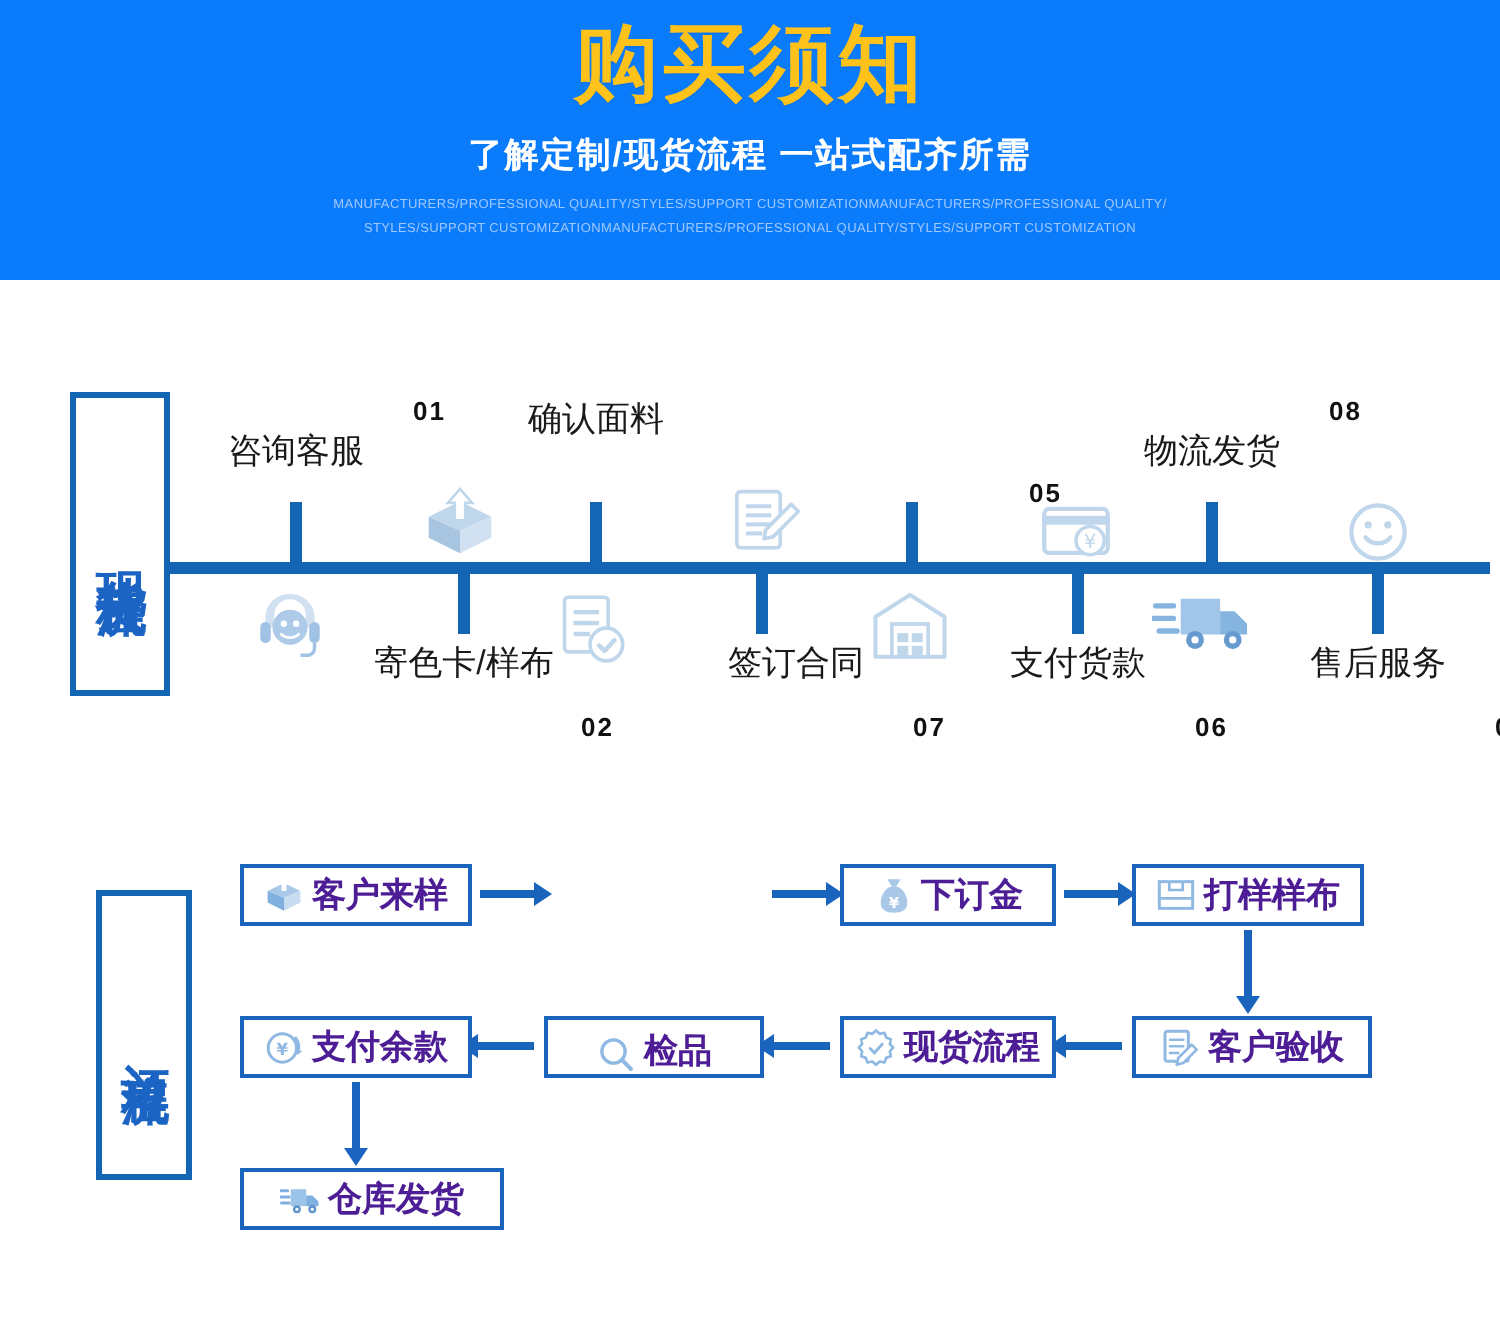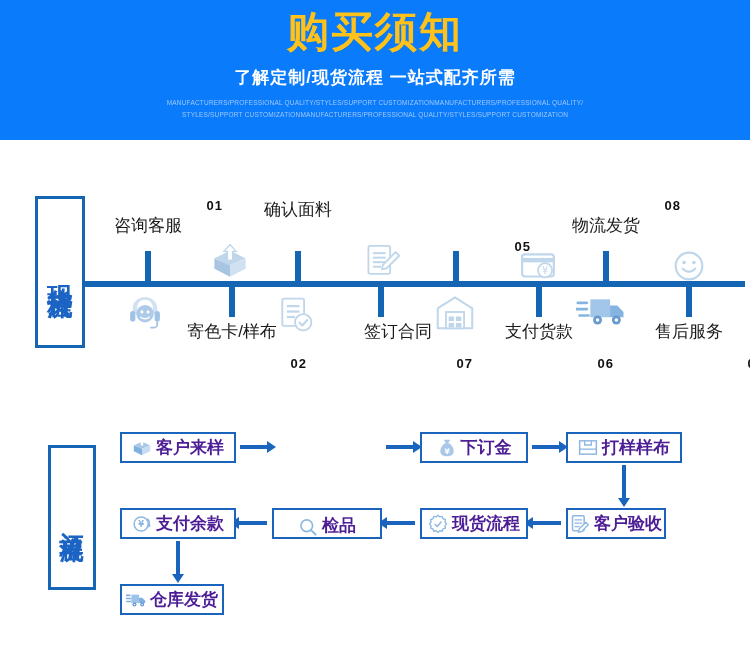--- a/index.html
+++ b/index.html
@@ -325,21 +325,21 @@
         </svg>
       </span>
       <span class="olabel">打样样布</span>
     </div>
 
     <div class="arrow-d" style="left:617px;top:70px;height:42px;">
       <div class="shaft-v" style="height:33px;"></div>
         <div class="arrow-head-d"></div>
     </div>
 
-    <div class="obox" style="left:566px;top:113px;width:100px;">
+    <div class="obox" style="left:566px;top:113px;width:120px;">
       <span class="oicon">
         <svg width="20" height="20" viewBox="0 0 24 24">
           <rect x="3" y="2" width="14" height="18" rx="1.4" fill="#ffffff" stroke="#8fb9e2" stroke-width="1.8"></rect>
           <path d="M6 7h8M6 11h8M6 15h5" stroke="#8fb9e2" stroke-width="1.5" stroke-linecap="round"></path>
           <path d="M19 10l3 3-8 8-4 1 1-4z" fill="#ffffff" stroke="#8fb9e2" stroke-width="1.6" stroke-linejoin="round"></path>
         </svg>
       </span>
       <span class="olabel">客户验收</span>
     </div>
 
@@ -388,21 +388,21 @@
         </svg>
       </span>
       <span class="olabel">支付余款</span>
     </div>
 
     <div class="arrow-d" style="left:171px;top:146px;height:42px;">
       <div class="shaft-v" style="height:33px;"></div>
         <div class="arrow-head-d"></div>
     </div>
 
-    <div class="obox" style="left:120px;top:189px;width:104px;">
+    <div class="obox" style="left:120px;top:189px;width:132px;">
       <span class="oicon">
         <svg width="22" height="18" viewBox="0 0 26 20">
           <path d="M0 4h5M0 8h6M1 12h5" stroke="#7fb0e0" stroke-width="2" stroke-linecap="round"></path>
           <path d="M7 3h10v11H7z" fill="#9cc3e8"></path>
           <path d="M17 7h4l4 4v3H17z" fill="#7fb0e0"></path>
           <circle cx="11" cy="16" r="2.6" fill="#5f95cc"></circle>
           <circle cx="11" cy="16" r="1" fill="#ffffff"></circle>
           <circle cx="21" cy="16" r="2.6" fill="#5f95cc"></circle>
           <circle cx="21" cy="16" r="1" fill="#ffffff"></circle>
         </svg>

